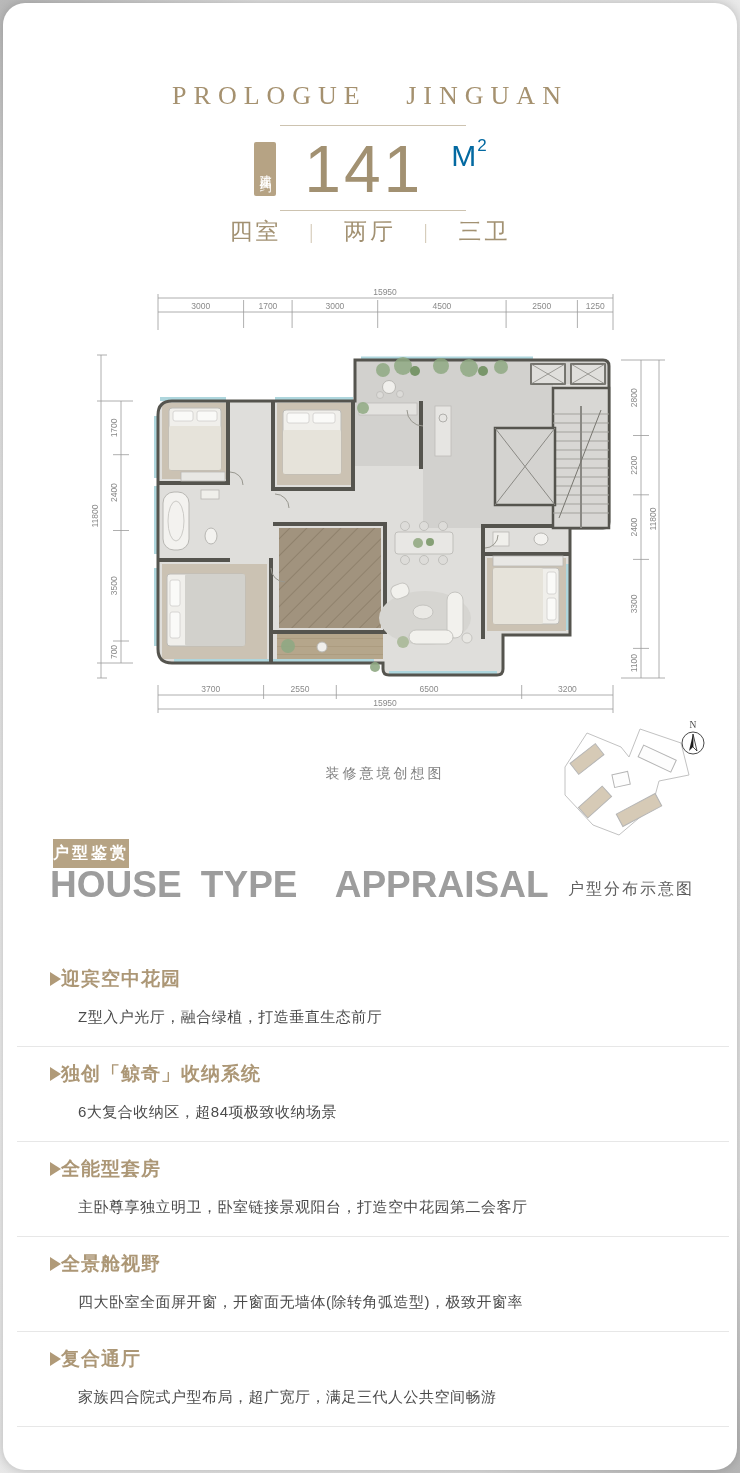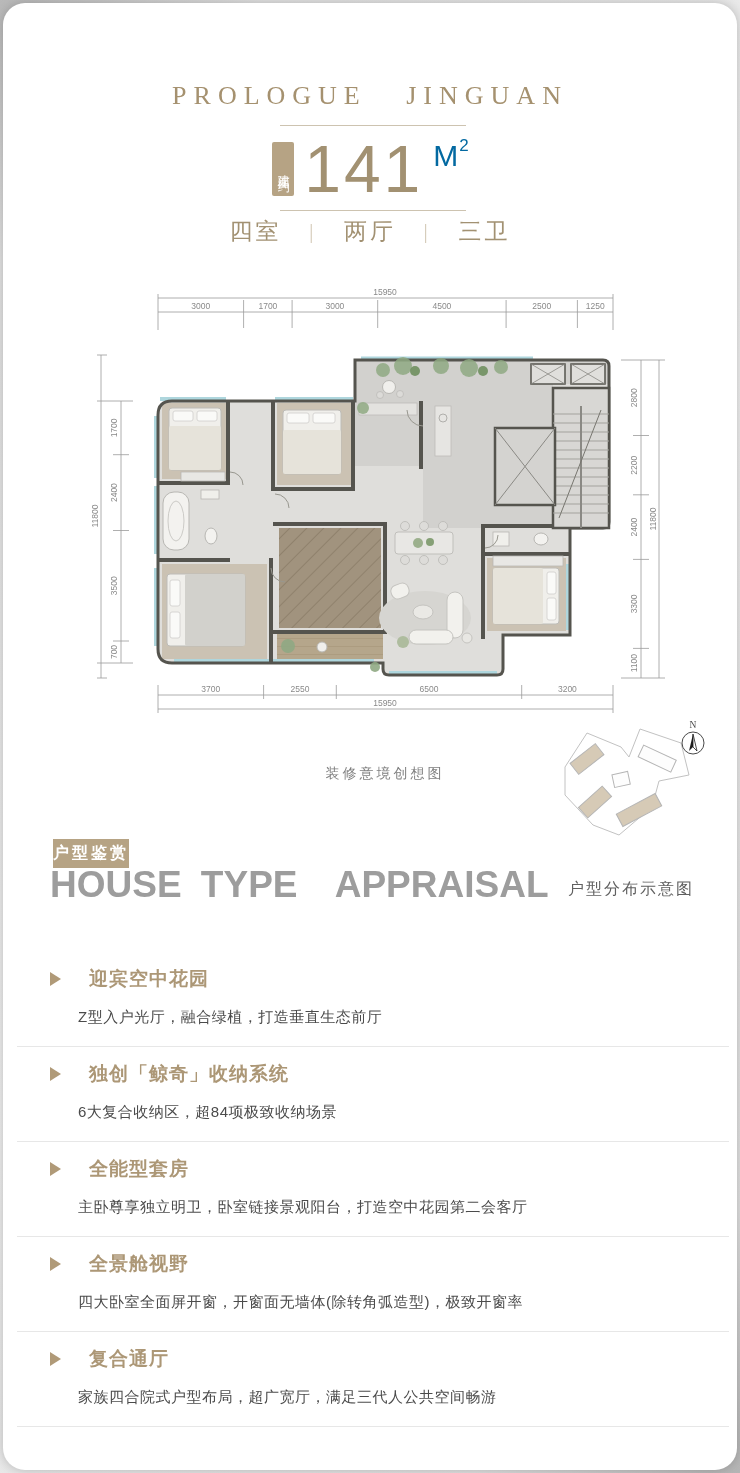--- a/index.html
+++ b/index.html
@@ -12,42 +12,42 @@
     position:absolute;inset:3px;background:#ffffff;border-radius:22px;
     box-shadow:0 0 12px rgba(0,0,0,.22);
   }
   .abs{position:absolute;}
   
   .brand{top:78px;left:0;width:100%;text-align:center;
     font-family:"Liberation Serif","DejaVu Serif",serif;
     font-size:26px;letter-spacing:7px;word-spacing:26px;color:#a5916f;font-weight:500;}
   .rule{height:1px;background:#cdc3b0;left:277px;width:186px;}
   .rule1{top:122px;} .rule2{top:207px;}
-  .area-row{top:131px;left:0;width:100%;display:flex;justify-content:center;align-items:center;gap:10px;height:70px;}
+  .area-row{top:131px;left:0;width:100%;display:flex;justify-content:center;align-items:center;gap:28px;height:70px;}
   .area-badge{width:22px;height:54px;background:#b6a384;color:#fff;border-radius:2px;
     writing-mode:vertical-rl;font-size:12px;letter-spacing:3px;display:flex;align-items:center;justify-content:center;}
   .area-num{font-size:66px;line-height:.95;color:#a29172;letter-spacing:3px;}
   .area-unit{font-size:30px;color:#0369a1;position:relative;top:-13px;font-weight:500;}
   .area-unit sup{font-size:17px;position:relative;top:-4px;left:1px;}
   .layout-row{top:213px;left:0;width:100%;display:flex;justify-content:center;align-items:center;gap:28px;
     color:#a29172;font-size:23px;letter-spacing:3px;font-weight:500;font-family:Liberation Serif, serif;}
   .layout-sep{color:#c9bda6;font-size:17px;font-weight:400;transform:scaleY(1.25);}
   
   .plan-svg{top:283px;left:70px;}
   .plan-caption{top:762px;left:82px;width:600px;text-align:center;font-size:14px;color:#7f7f7f;letter-spacing:3px;}
   .site-svg{top:712px;left:538px;}
   .site-caption{top:876px;left:538px;width:180px;text-align:center;font-size:16px;color:#606060;letter-spacing:2px;}
   
   .sec-badge{top:836px;left:50px;background:#b6a384;color:#fff;font-size:16px;font-weight:bold;
     letter-spacing:3px;padding:4px 0;}
   .sec-title{top:861px;left:47px;font-size:37px;font-weight:bold;color:#9d9d9d;letter-spacing:0;word-spacing:9px;white-space:pre;}
   
   .features{top:949px;left:0;width:740px;}
   .feat{margin:0 14px;height:95px;box-sizing:border-box;padding-top:14px;border-bottom:1px solid #e7e7e7;}
-  .feat-head{display:flex;align-items:center;gap:28px;margin-left:33px;}
+  .feat-head{display:flex;align-items:center;gap:0;margin-left:33px;}
   .tri{width:0;height:0;border-left:11px solid #b09a78;border-top:7px solid transparent;border-bottom:7px solid transparent;}
   .feat-title{font-size:19px;font-weight:bold;color:#ac9776;letter-spacing:1px;}
   .feat-desc{margin:16px 0 0 61px;font-size:15px;color:#4b4b4b;letter-spacing:.5px;}
   
   text.dim{font-size:8.5px;fill:#8a8a8a;font-family:"Liberation Sans","DejaVu Sans",sans-serif;}
 </style>
 </head>
 <body>
 
 <div class="card">

